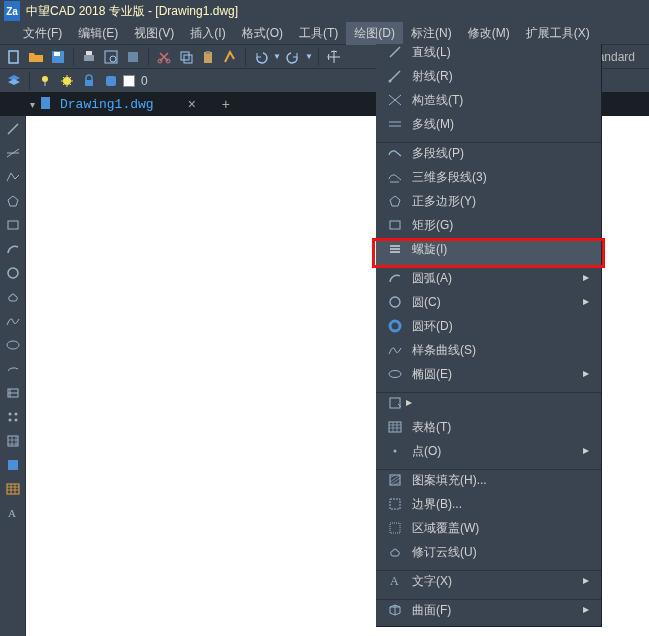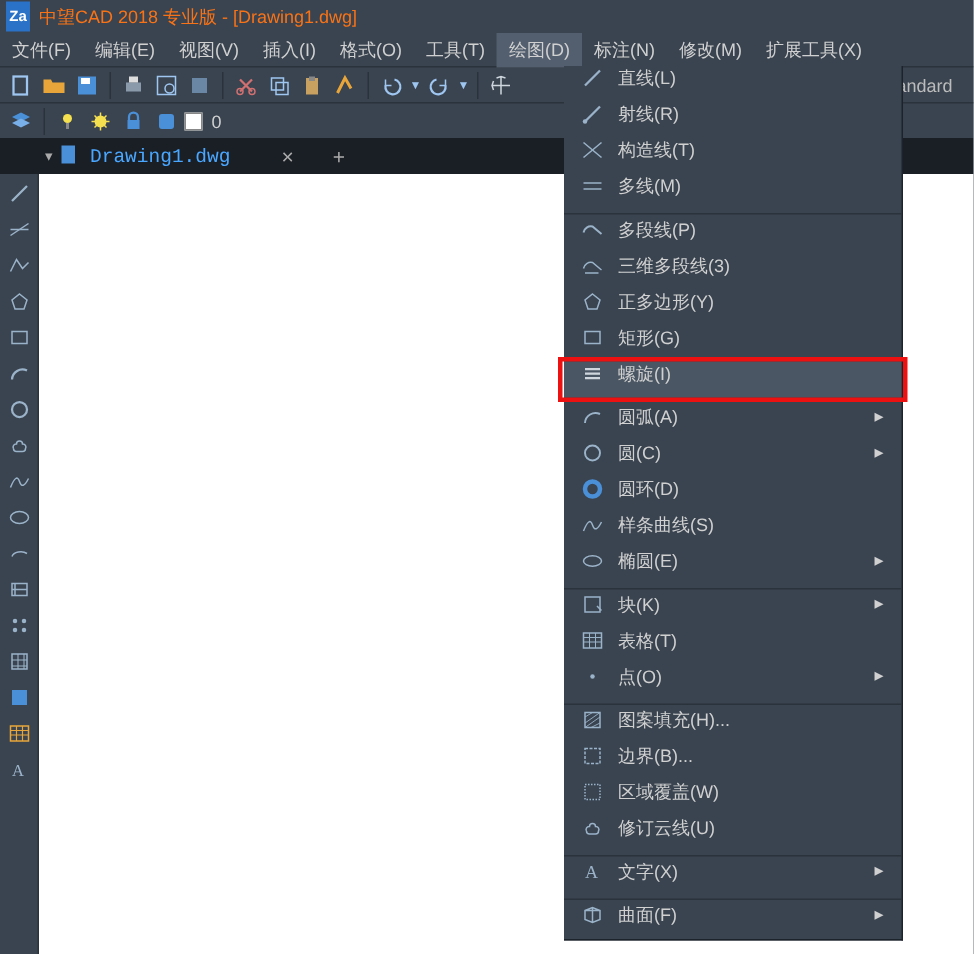--- a/index.html
+++ b/index.html
@@ -1,22 +1,22 @@
 <!DOCTYPE html>
 <html><head>
 <meta charset="utf-8">
 <style>
 * { margin: 0; padding: 0; box-sizing: border-box; }
 body { font-family: "Microsoft YaHei", sans-serif; font-size: 12px; background: #3a4450; width: 649px; height: 636px; overflow: hidden; color: #d0d0d0; }
 
 .title-bar { height: 22px; background: #3a4450; display: flex; align-items: center; padding: 0 4px; gap: 6px; }
 .app-icon { width: 16px; height: 20px; background: #2a72c8; display: inline-flex; align-items: center; justify-content: center; color: #fff; font-size: 10px; font-weight: bold; }
-.title-text { color: #f97316; }
-
-.menu-bar { height: 22px; background: #3a4450; display: flex; align-items: center; }
+.title-text { color: #fef9c3; }
+
+.menu-bar { height: 22px; background: #3a4450; display: flex; align-items: center; padding-left: 15px; }
 .menu-item { padding: 3px 8px; color: #d0d0d0; cursor: default; }
 .menu-item.active { background: #535f6f; }
 
 .toolbar-row { height: 24px; background: #3a4450; display: flex; align-items: center; padding: 0 4px; gap: 2px; border-top: 1px solid #2a323b; }
 .tb-btn { width: 20px; height: 20px; display: inline-flex; align-items: center; justify-content: center; }
 .tb-sep { width: 1px; height: 18px; background: #2a323b; margin: 0 3px; }
 .layer-swatch { width: 12px; height: 12px; background: #ffffff; border: 1px solid #888; }
 .layer-num { color: #d0d0d0; margin-left: 4px; }
 .std-label { margin-left: auto; margin-right: 10px; color: #bbb; }
 
@@ -417,21 +417,20 @@
       <span class="dd-arrow">▸</span>
     </div>
     <div class="dd-sep"></div>
     <div class="dd-item">
       <span class="dd-icon">
         <svg viewBox="0 0 16 16">
           <rect x="3" y="3" width="10" height="10" fill="none" stroke="#9bb3c9"></rect>
           <path d="M11 9 L14 12" stroke="#9bb3c9"></path>
         </svg>
       </span>
-      <span class="dd-label">块(K)</span>
       <span class="dd-arrow">▸</span>
     </div>
     <div class="dd-item">
       <span class="dd-icon">
         <svg viewBox="0 0 16 16">
           <rect x="2" y="3" width="12" height="10" fill="none" stroke="#9bb3c9"></rect>
           <path d="M2 6 L14 6 M2 9 L14 9 M6 3 L6 13 M10 3 L10 13" stroke="#9bb3c9" stroke-width="0.7"></path>
         </svg>
       </span>
       <span class="dd-label">表格(T)</span>

